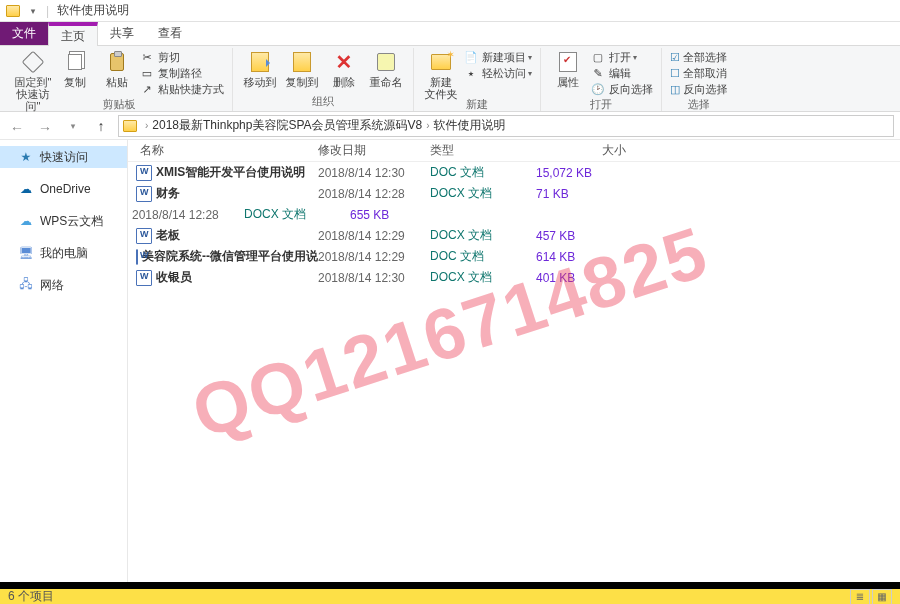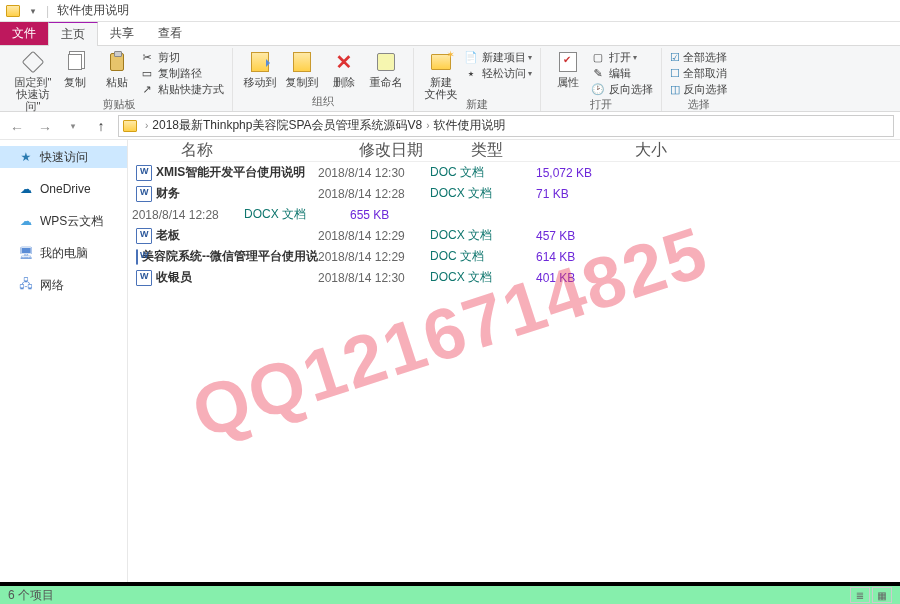--- a/index.html
+++ b/index.html
@@ -8,22 +8,22 @@
 
 .titlebar { height: 22px; background: #fff; border-bottom: 1px solid #e1e1e1; display: flex; align-items: center; padding: 0 4px; }
 .titlebar .qat-icon { width: 18px; height: 18px; display: flex; align-items: center; justify-content: center; margin-right: 2px; }
 .titlebar .folder-ico { width: 14px; height: 12px; background: linear-gradient(#ffe9a6,#ffd04a); border: 1px solid #d4a017; border-radius: 1px; }
 .titlebar .sep { color: #ccc; margin: 0 2px; }
 .titlebar .title { margin-left: 6px; color: #444; }
 
 
 .ribbon-tabs { height: 24px; display: flex; align-items: stretch; background: #fff; border-bottom: 1px solid #dadada; }
 .ribbon-tab { padding: 0 12px; display: flex; align-items: center; font-size: 12px; color: #444; cursor: default; }
-.ribbon-tab.file { background: #be185d; color: #fff; }
-.ribbon-tab.active { background: #f5f6f7; border-top: 1px solid #a21caf; border-left: 1px solid #dadada; border-right: 1px solid #dadada; margin-bottom: -1px; }
+.ribbon-tab.file { background: #701a75; color: #fff; }
+.ribbon-tab.active { background: #f5f6f7; border-top: 4px solid #a21caf; border-left: 1px solid #dadada; border-right: 1px solid #dadada; margin-bottom: -1px; }
 
 
 .ribbon { height: 66px; background: #f5f6f7; border-bottom: 1px solid #dadada; display: flex; padding: 2px 6px 0 6px; }
 .rgroup { display: flex; flex-direction: column; align-items: center; padding: 0 6px; border-right: 1px solid #e3e3e3; }
 .rgroup:last-child { border-right: none; }
 .rgroup .body { display: flex; align-items: flex-start; height: 48px; }
 .rgroup .label { font-size: 11px; color: #666; padding: 1px 0 2px; }
 .bigbtn { display: flex; flex-direction: column; align-items: center; justify-content: flex-start; width: 42px; padding: 2px 2px 0; font-size: 11px; color: #444; text-align: center; line-height: 1.1; }
 .bigbtn .bicon { width: 24px; height: 24px; margin-bottom: 2px; display: flex; align-items: center; justify-content: center; }
 .smallcol { display: flex; flex-direction: column; justify-content: flex-start; padding: 2px 2px 0; }
@@ -57,36 +57,36 @@
 
 
 .main { display:flex; height: calc(604px - 22px - 24px - 66px - 28px - 22px); }
 .sidebar { width: 128px; border-right:1px solid #e8e8e8; padding:6px 0; }
 .side-item { display:flex; align-items:center; height:22px; padding:0 8px 0 18px; font-size:12px; color:#333; white-space:nowrap; }
 .side-item.sel { background:#cde8ff; }
 .side-item .sico { width:16px; height:16px; margin-right:6px; display:flex; align-items:center; justify-content:center; font-size:12px;}
 .side-gap { height:10px; }
 
 .filepane { flex:1; display:flex; flex-direction:column; }
-.colhdr { display:flex; height:22px; align-items:center; border-bottom:1px solid #eee; font-size:16px; color:#555; padding-left:4px;margin-left:41px;}
+.colhdr { display:flex; height:22px; align-items:center; border-bottom:1px solid #eee; font-size:12px; color:#555; padding-left:4px;}
 .colhdr .c-name { width: 186px; padding-left:8px;}
 .colhdr .c-date { width: 112px;}
 .colhdr .c-type { width: 106px;}
 .colhdr .c-size { width: 90px; text-align: right;}
 .filelist { flex:1; }
 .row { display:flex; height:21px; align-items:center; font-size:12px; color:#333; padding-left:4px;}
 .row .fico { width:16px; height:16px; margin-right:4px; background:#fff; border:1px solid #4a72b8; border-radius:1px; position:relative;}
 .row .fico::after{content:"W"; position:absolute; left:3px; top:0; font-size:9px; color:#2b579a; font-weight:bold;}
 .row .c-name { width: 186px; display:flex; align-items:center; padding-left:4px; overflow:hidden; white-space:nowrap;font-weight:bold;}
 .row .c-date { width: 112px; color:#666;}
 .row .c-type { width: 106px; color:#0f766e;}
 .row .c-size { width: 90px; color:#6d28d9; text-align:left;}
 
 
-.status { height:22px; border-top:4px solid #000000; display:flex; align-items:center; padding:0 8px; font-size:12px; color:#555; background:#86efac; justify-content:space-between;}
+.status { height:22px; border-top:7px solid #000000; display:flex; align-items:center; padding:0 8px; font-size:12px; color:#555; background:#fde047; justify-content:space-between;}
 .status .viewbtns { display:flex; gap:2px;}
 .status .vbtn { width:20px; height:16px; border:1px solid #ccc; display:flex; align-items:center; justify-content:center; font-size:10px; color:#666;}
 
 
 .watermark { position:absolute; left:50%; top:55%; transform: translate(-50%,-50%) rotate(-18deg); font-size:72px; font-weight:bold; color:rgba(236, 64, 87, 0.42); letter-spacing:2px; pointer-events:none; white-space:nowrap; font-family: Arial, sans-serif;}
 </style>
 </head>
 <body>
 
 <div class="titlebar">

